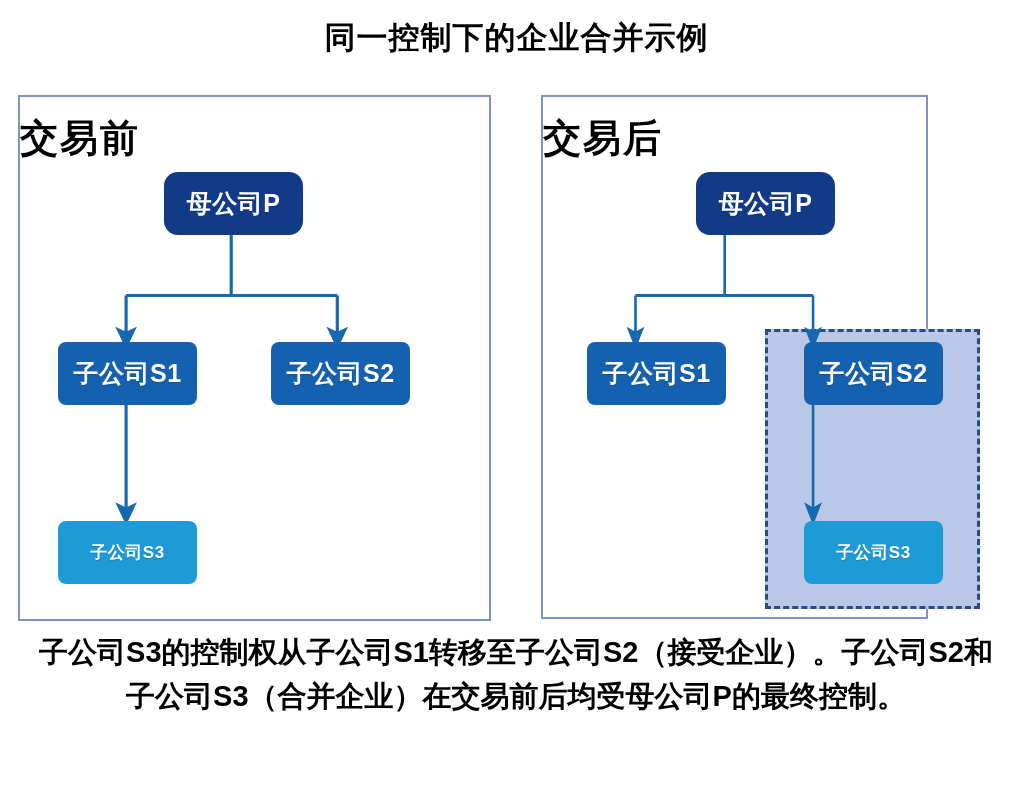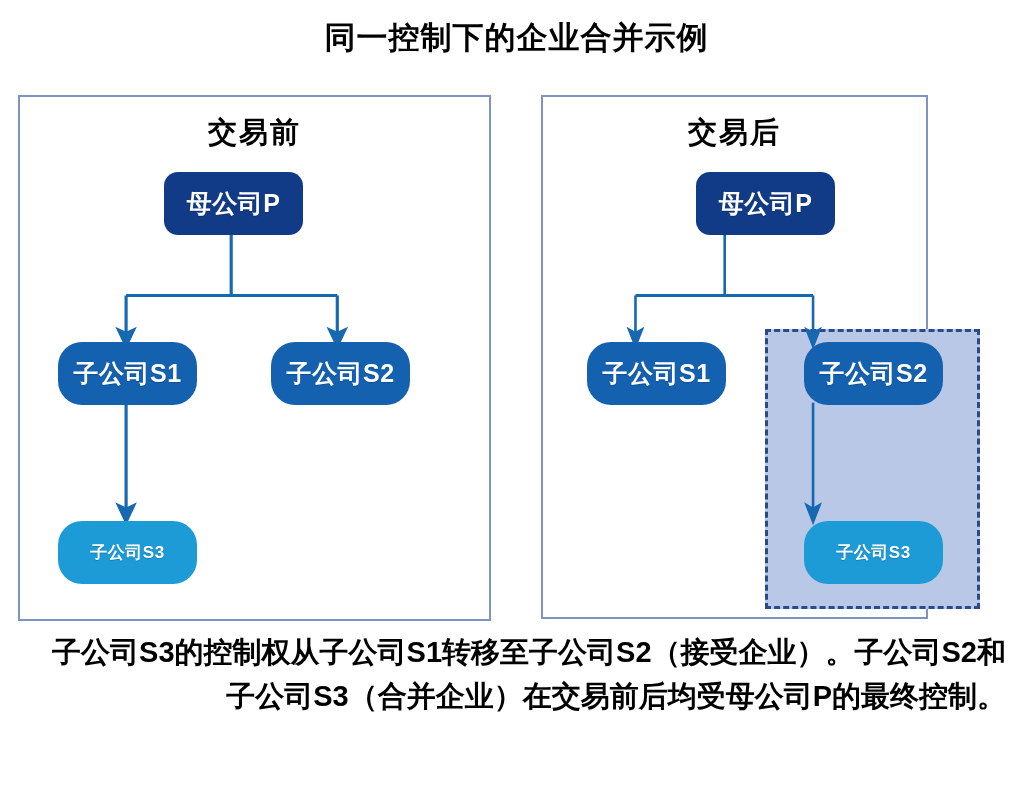--- a/index.html
+++ b/index.html
@@ -44,37 +44,37 @@
     box-sizing: border-box;
   }
   #panel-before { left: 18px;  top: 95px; width: 473px; height: 526px; }
   #panel-after  { left: 541px; top: 95px; width: 387px; height: 524px; }
 
   .panel-title {
     position: absolute;
     top: 16px;
     left: 0;
     width: 100%;
-    text-align: center;
-    font-size: 29px;
+    text-align: left;
+    font-size: 38px;
     font-weight: 700;
     color: #000000;
     letter-spacing: 2px;
   }
 
   
   .node {
     position: absolute;
     box-sizing: border-box;
     display: flex;
     align-items: center;
     justify-content: center;
     color: #ffffff;
     font-weight: 700;
-    border-radius: 24px;
+    border-radius: 8px;
     letter-spacing: 0.5px;
     text-shadow: 0 1px 1px rgba(0,0,0,.18);
     z-index: 4;
   }
   .node.parent { background: #123b87; font-size: 25px; border-radius: 14px; align-items: center; }
   .node.sub    { background: #1461b0; font-size: 25px; }
   .node.target { background: #1d9bd7; font-size: 17px; }
 
   
   .conn-svg {
@@ -104,21 +104,21 @@
   .caption {
     position: absolute;
     left: 26px;
     top: 630px;
     width: 980px;
     font-size: 29px;
     font-weight: 700;
     line-height: 44px;
     color: #000000;
     letter-spacing: 0px;
-    text-align: right;
+    text-align: center;
   }
 </style>
 </head>
 <body>
 
 <div id="stage">
 
   <div class="page-title">同一控制下的企业合并示例</div>
 
   <div class="panel" id="panel-before">

